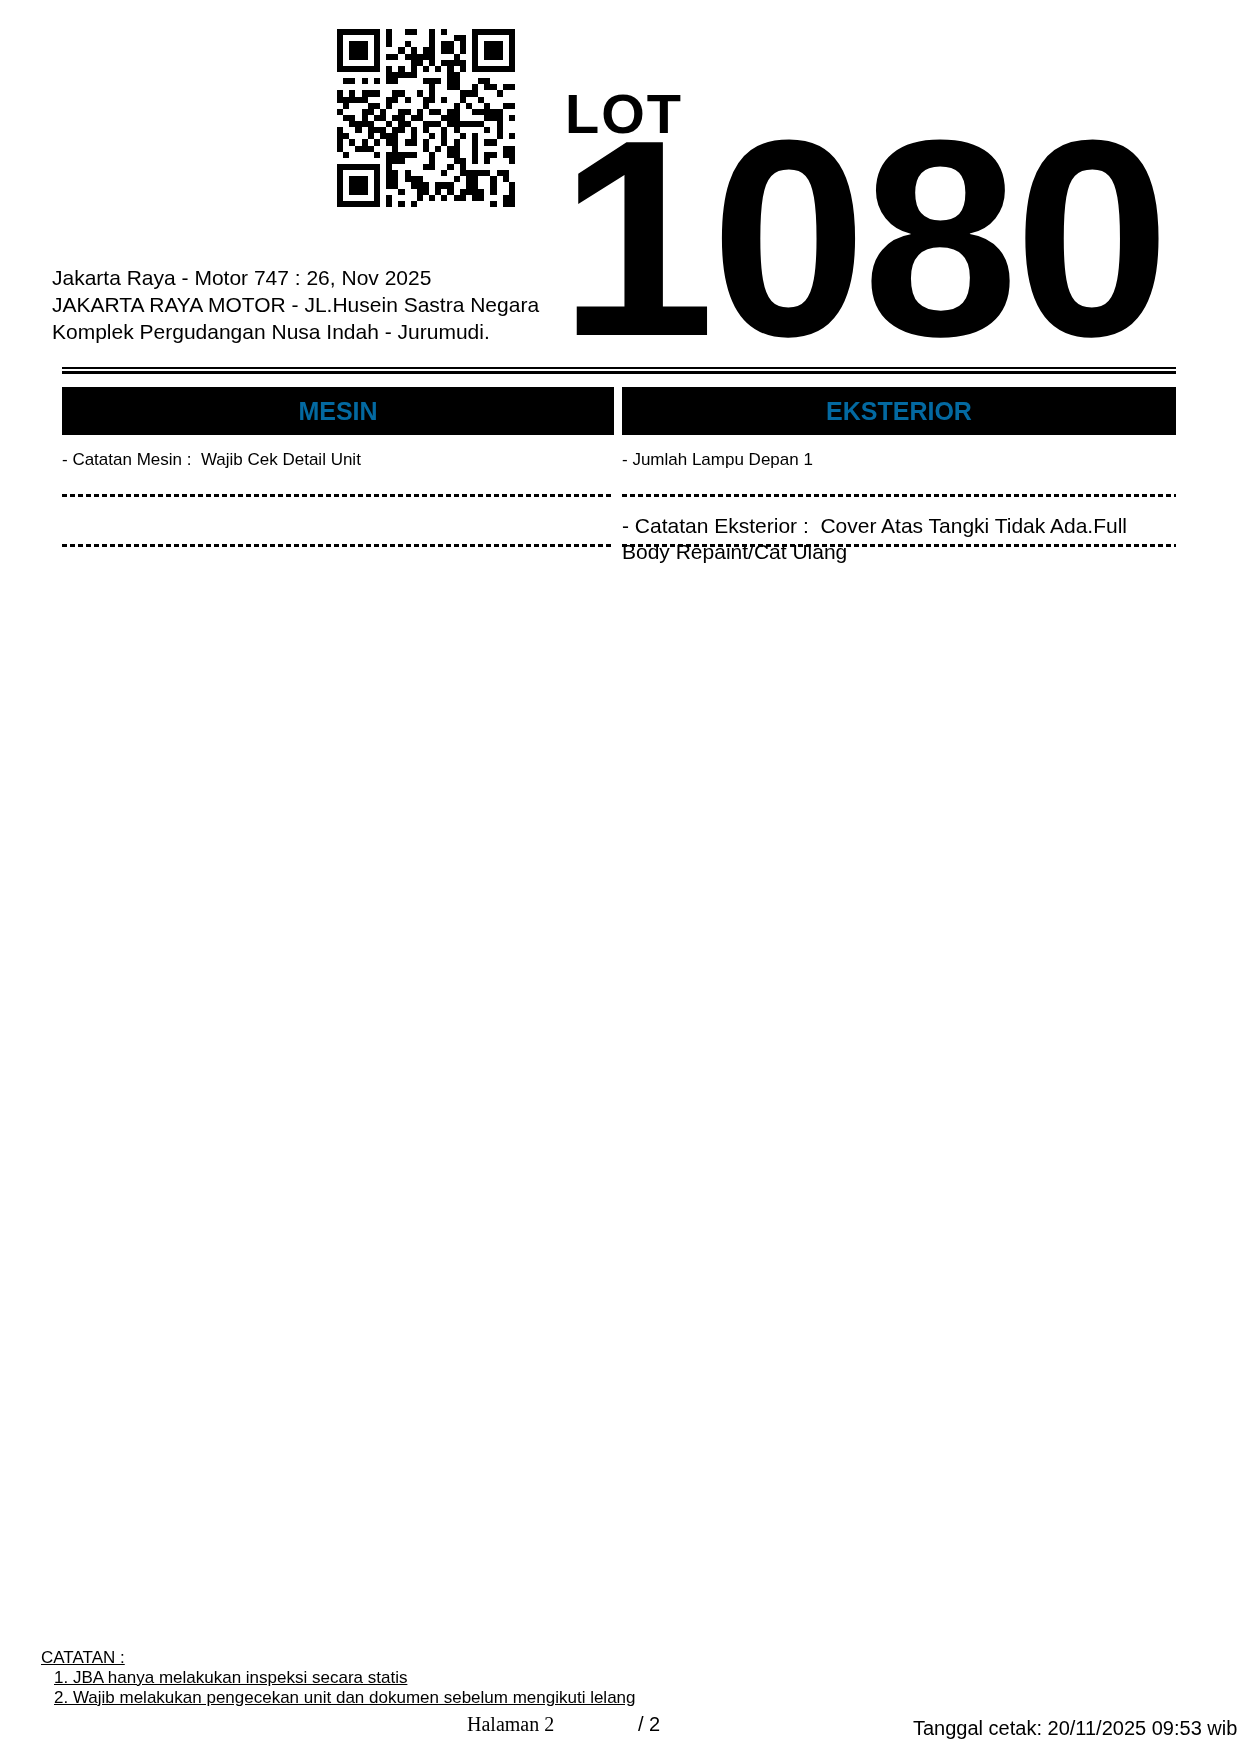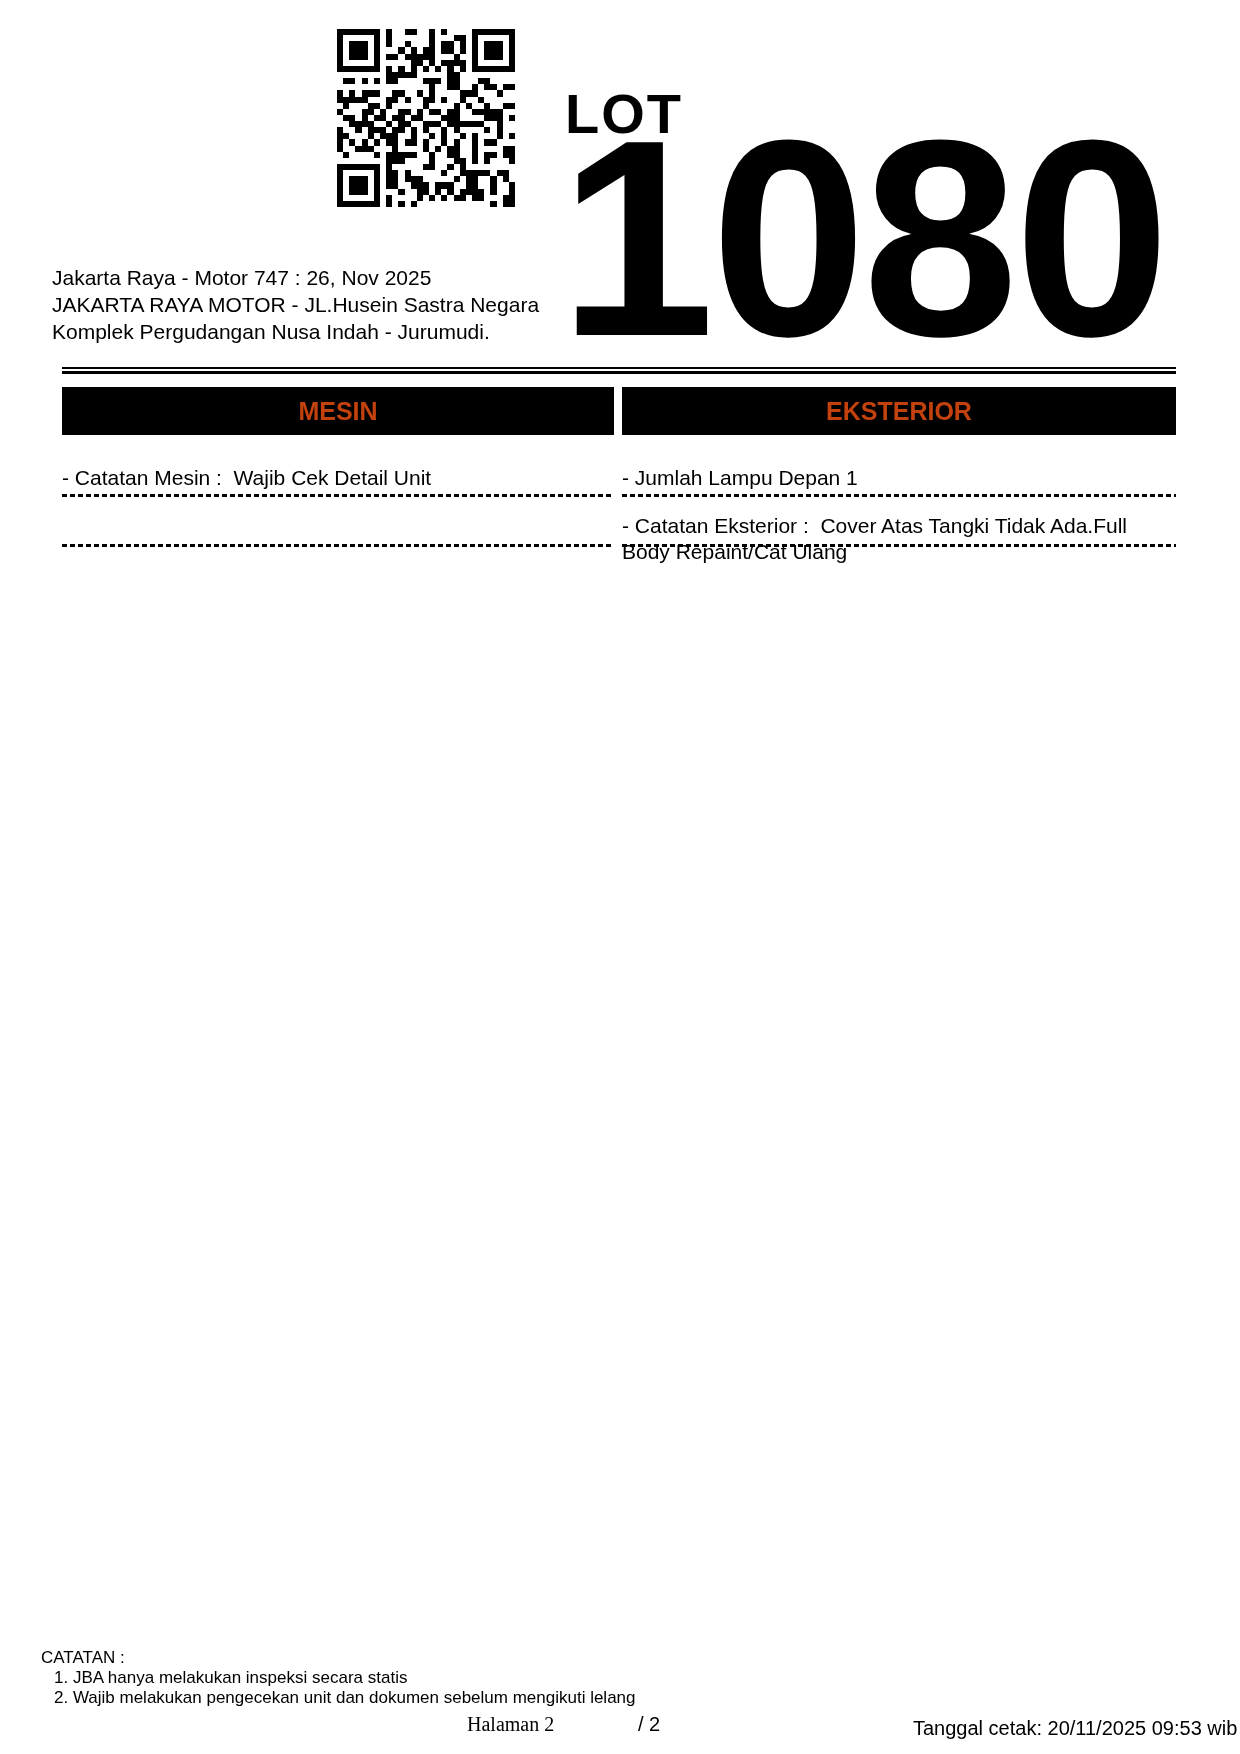--- a/index.html
+++ b/index.html
@@ -20,33 +20,33 @@
   .header-divider{
     left:62px;top:367px;width:1114px;height:7px;box-sizing:border-box;
     border-top:2px solid #000;border-bottom:3px solid #000;
   }
   
   .col{top:387px;height:165px;}
   .col-left{left:62px;width:552px;}
   .col-right{left:622px;width:554px;}
   .col-header{
     position:absolute;left:0;top:0;width:100%;height:48px;
-    background:#000;color:#c2410c;text-align:center;
+    background:#000;color:#0369a1;text-align:center;
     font-size:25px;font-weight:bold;line-height:48px;
   }
-  .row1{position:absolute;left:0;top:78px;width:100%;font-size:21px;line-height:26px;}
+  .row1{position:absolute;left:0;top:60px;width:100%;font-size:17px;line-height:26px;}
   .row2{position:absolute;left:0;top:110px;width:100%;font-size:21px;line-height:25.5px;margin-top:16px;}
   .dotted{
     position:absolute;left:0;width:100%;height:3px;
     background:repeating-linear-gradient(90deg,#000 0 5px,transparent 5px 8px);
   }
   .dotted-1{top:107px;}
   .dotted-2{top:157px;}
   
-  .notes{left:41px;top:1648px;font-size:17px;line-height:20px;}
+  .notes{left:41px;top:1648px;font-size:17px;line-height:20px;text-decoration:underline;}
   .notes .note-items{margin-left:13px;}
   
   .page-number{left:467px;top:1714px;font-size:20px;line-height:1;font-family:Liberation Serif, serif;}
   .page-total{left:638px;top:1714px;font-size:20px;line-height:1;}
   .print-date{left:882px;top:1718px;font-size:20px;line-height:1;margin-left:31px;}
 </style>
 </head>
 <body>
 
 <div class="page">

